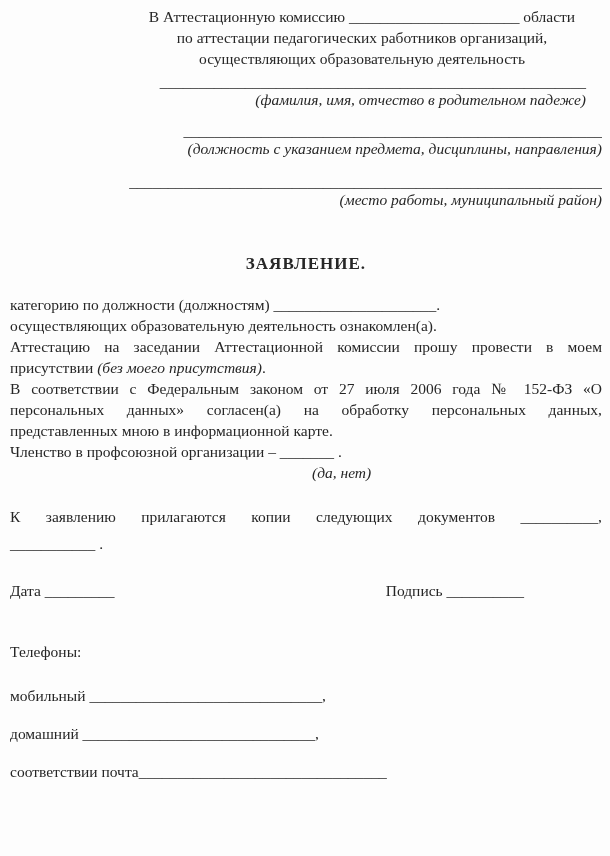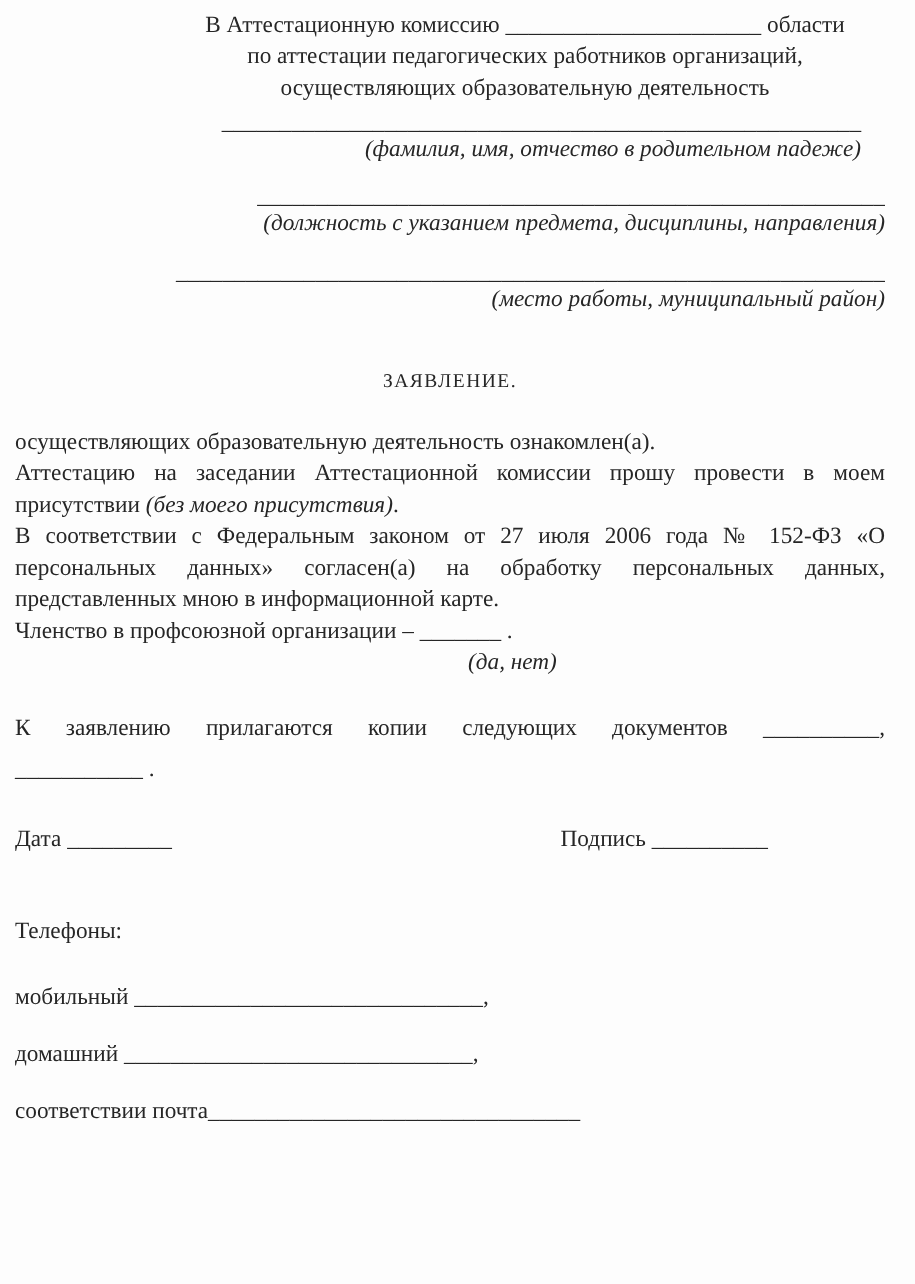--- a/index.html
+++ b/index.html
@@ -10,21 +10,21 @@
     width: 610px;
     height: 856px;
     background: #fdfdfd;
     color: #262626;
     font-family: "Liberation Serif", "DejaVu Serif", serif;
     font-size: 15.5px;
     line-height: 21px;
     overflow: hidden;
   }
   .page {
-    padding: 6px 20px 0 10px;
+    padding: 6px 8px 0 10px;
     position: relative;
   }
   
   .header {
     width: 480px;
     margin-left: auto;
     margin-right: 0;
   }
   .h-line {
     text-align: center;
@@ -42,24 +42,25 @@
   }
   .field.f1 .rule { padding-right: 16px; }
   .caption {
     font-style: italic;
     text-align: right;
     white-space: nowrap;
   }
   .field.f1 .caption { padding-right: 16px; }
   
   .title {
-    margin-top: 33px;
+    margin-top: 43px;
     text-align: center;
-    font-size: 13px;
+    font-size: 17px;
     letter-spacing: 1px;
+    font-weight: bold;
   }
   
   .para { margin-top: 20px; }
   .line { white-space: nowrap; }
   .j {
     white-space: normal;
     text-align: justify;
     text-align-last: justify;
   }
   .it { font-style: italic; }
@@ -108,20 +109,21 @@
 
     <div class="field f3">
       <div class="rule">_____________________________________________________________</div>
       <div class="caption">(место работы, муниципальный район)</div>
     </div>
   </div>
 
   <div class="title">ЗАЯВЛЕНИЕ.</div>
 
   <div class="para">
+    <div class="line">категорию по должности (должностям) _____________________.</div>
     <div class="line">осуществляющих образовательную деятельность ознакомлен(а).</div>
     <div class="line j">Аттестацию на заседании Аттестационной комиссии прошу провести в моем</div>
     <div class="line"><span>присутствии </span><span class="it">(без моего присутствия)</span><span>.</span></div>
     <div class="line j">В соответствии с Федеральным законом от 27 июля 2006 года № 152-ФЗ «О</div>
     <div class="line j">персональных данных» согласен(а) на обработку персональных данных,</div>
     <div class="line">представленных мною в информационной карте.</div>
     <div class="line">Членство в профсоюзной организации – _______ .</div>
     <div class="line danet">(да, нет)</div>
   </div>
 

